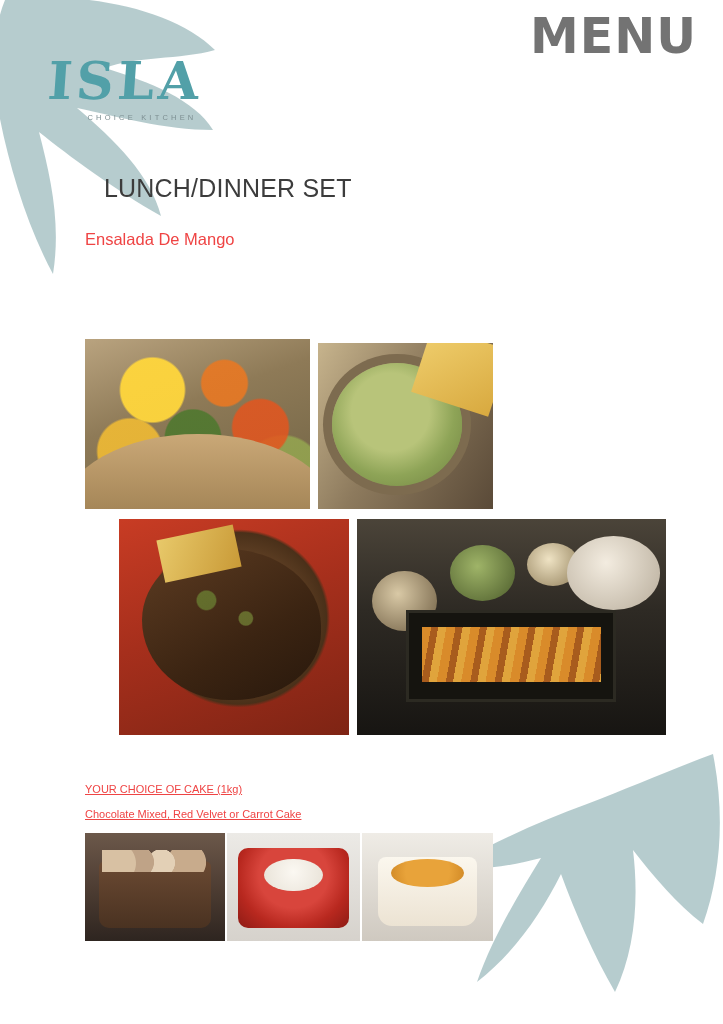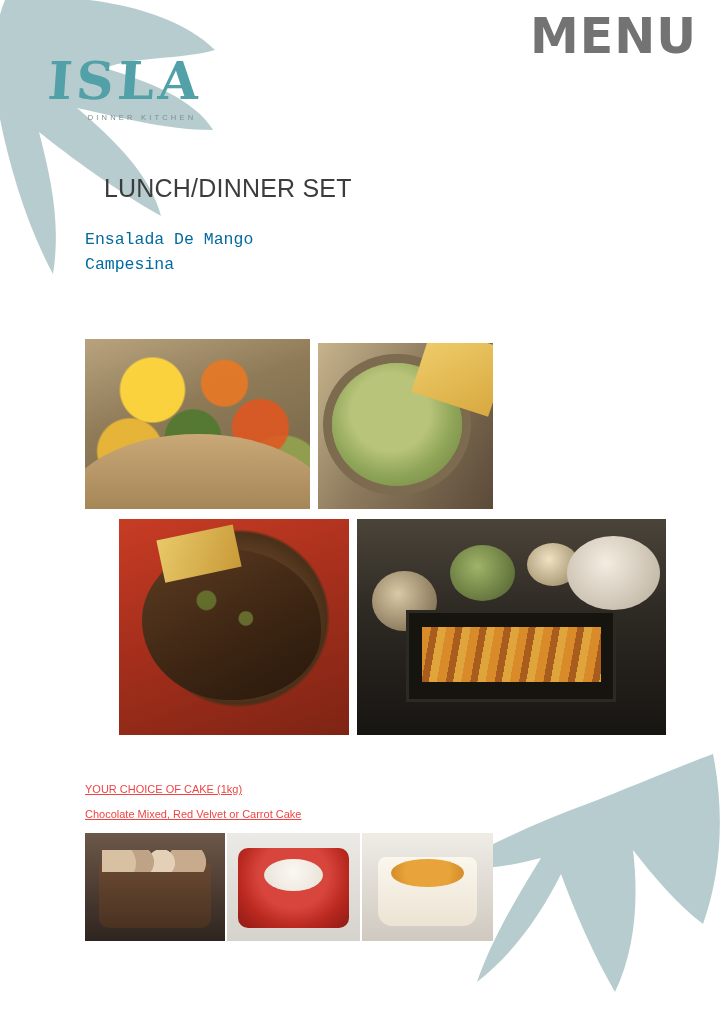--- a/index.html
+++ b/index.html
@@ -80,23 +80,22 @@
     font-weight: normal;
     color: #3c3c3c;
     letter-spacing: 0.2px;
   }
 
   .item-list {
     position: absolute;
     top: 227px;
     left: 85px;
     font-size: 16.5px;
-    color: #0369a1;
+    color: #ef4444;
     line-height: 25px;
-    font-family: Liberation Mono, monospace;
   }
   .item-list div {
     white-space: nowrap;
   }
 
   .cake-head {
     position: absolute;
     top: 777px;
     left: 85px;
     font-size: 11px;
@@ -325,28 +324,27 @@
 <div class="brush brush-bottom-right">
   <svg viewBox="0 0 290 290" width="290" height="290" aria-hidden="true">
     <path d="M250 0 C262 60 258 120 240 170 C214 150 190 122 170 96 C176 146 172 196 152 238 C130 200 112 158 98 120 C78 160 52 198 14 228 C30 182 56 140 78 104 C46 112 14 118 -10 112 C30 88 80 66 124 50 C166 34 212 14 250 0 Z" fill="#a9c3c6" opacity="0.85"></path>
   </svg>
 </div>
 
 <div class="menu-title">MENU</div>
 
 <div class="logo-wrap">
   <div class="logo-word">ISLA</div>
-  <div class="logo-sub">DINNER KITCHEN</div>
+  <div class="logo-sub">CHOICE KITCHEN</div>
 </div>
 
 <div class="section-title">LUNCH/DINNER SET</div>
 
 <div class="item-list">
   <div>Ensalada De Mango</div>
-  <div>Campesina</div>
 </div>
 
 <div class="photo" id="photo-salad">
     <div class="layer"></div>
   </div>
 <div class="photo" id="photo-guac">
     <div class="layer"></div>
   </div>
 <div class="photo" id="photo-steak">
     <div class="layer"></div>

